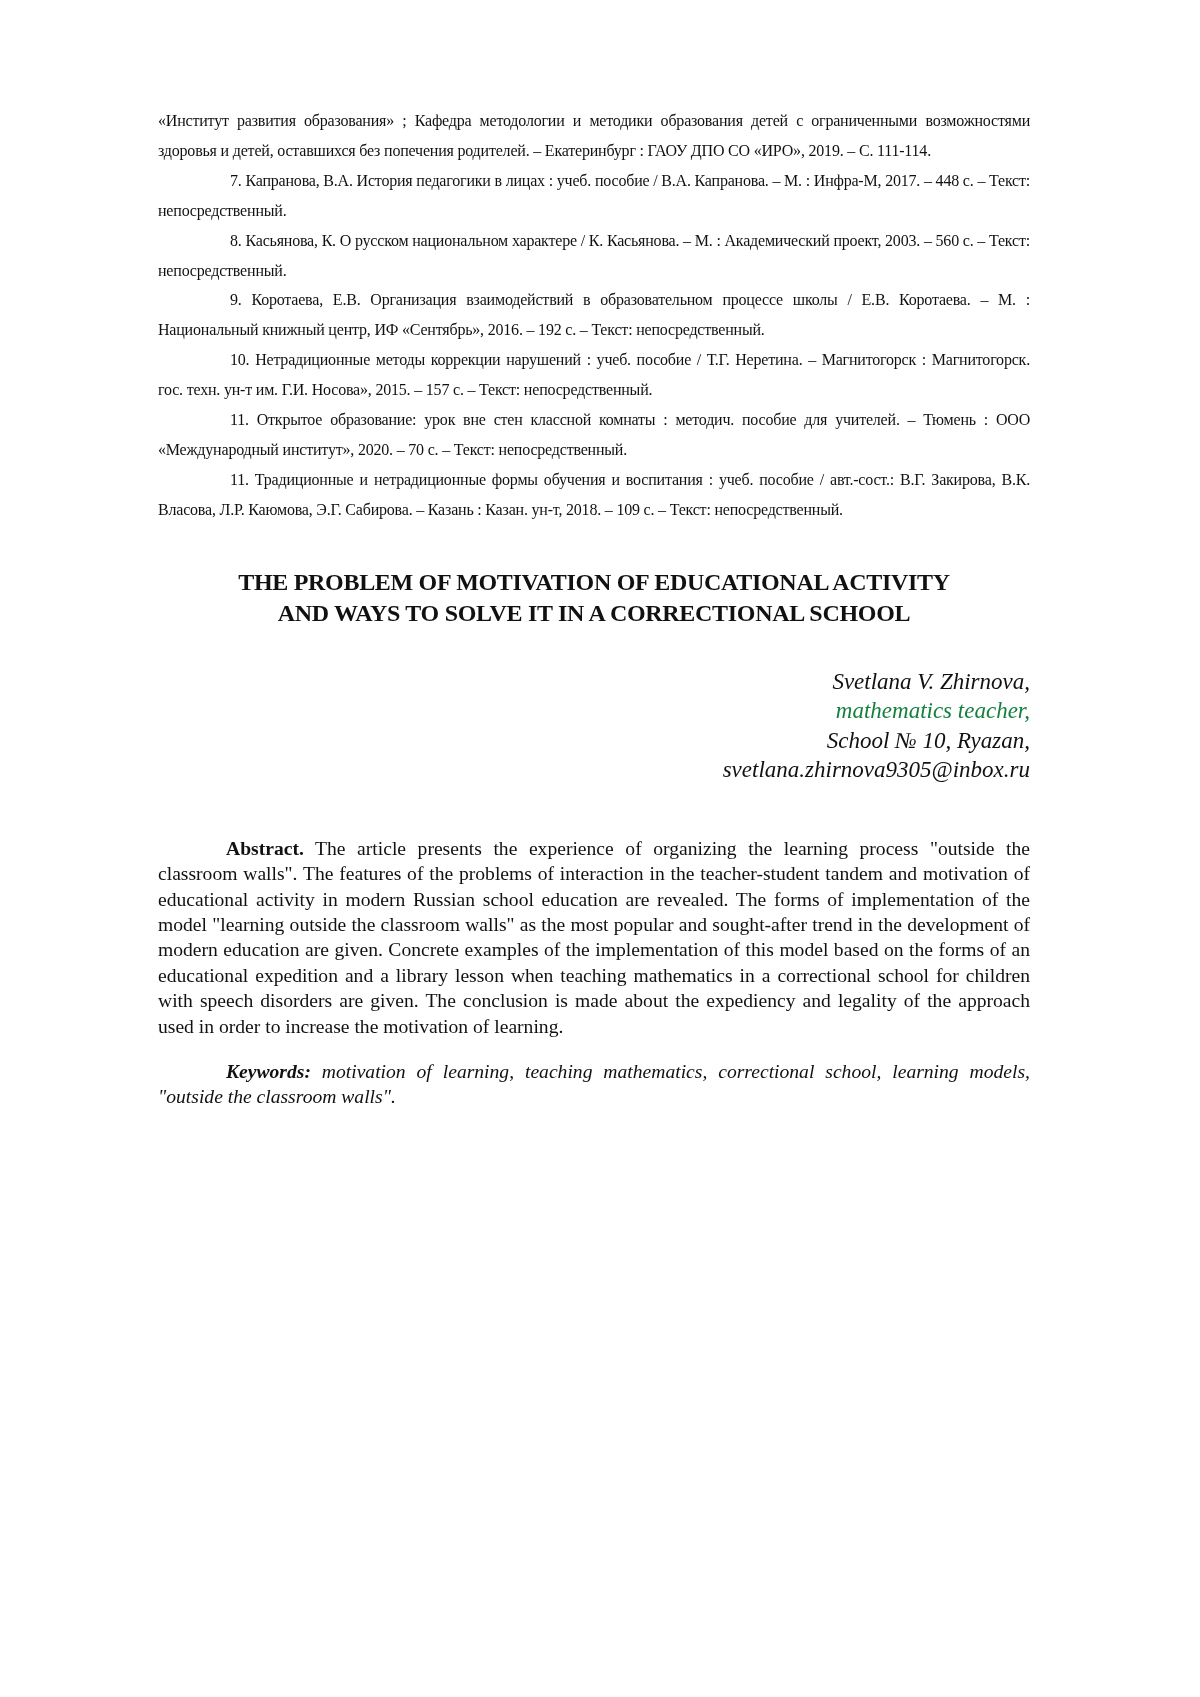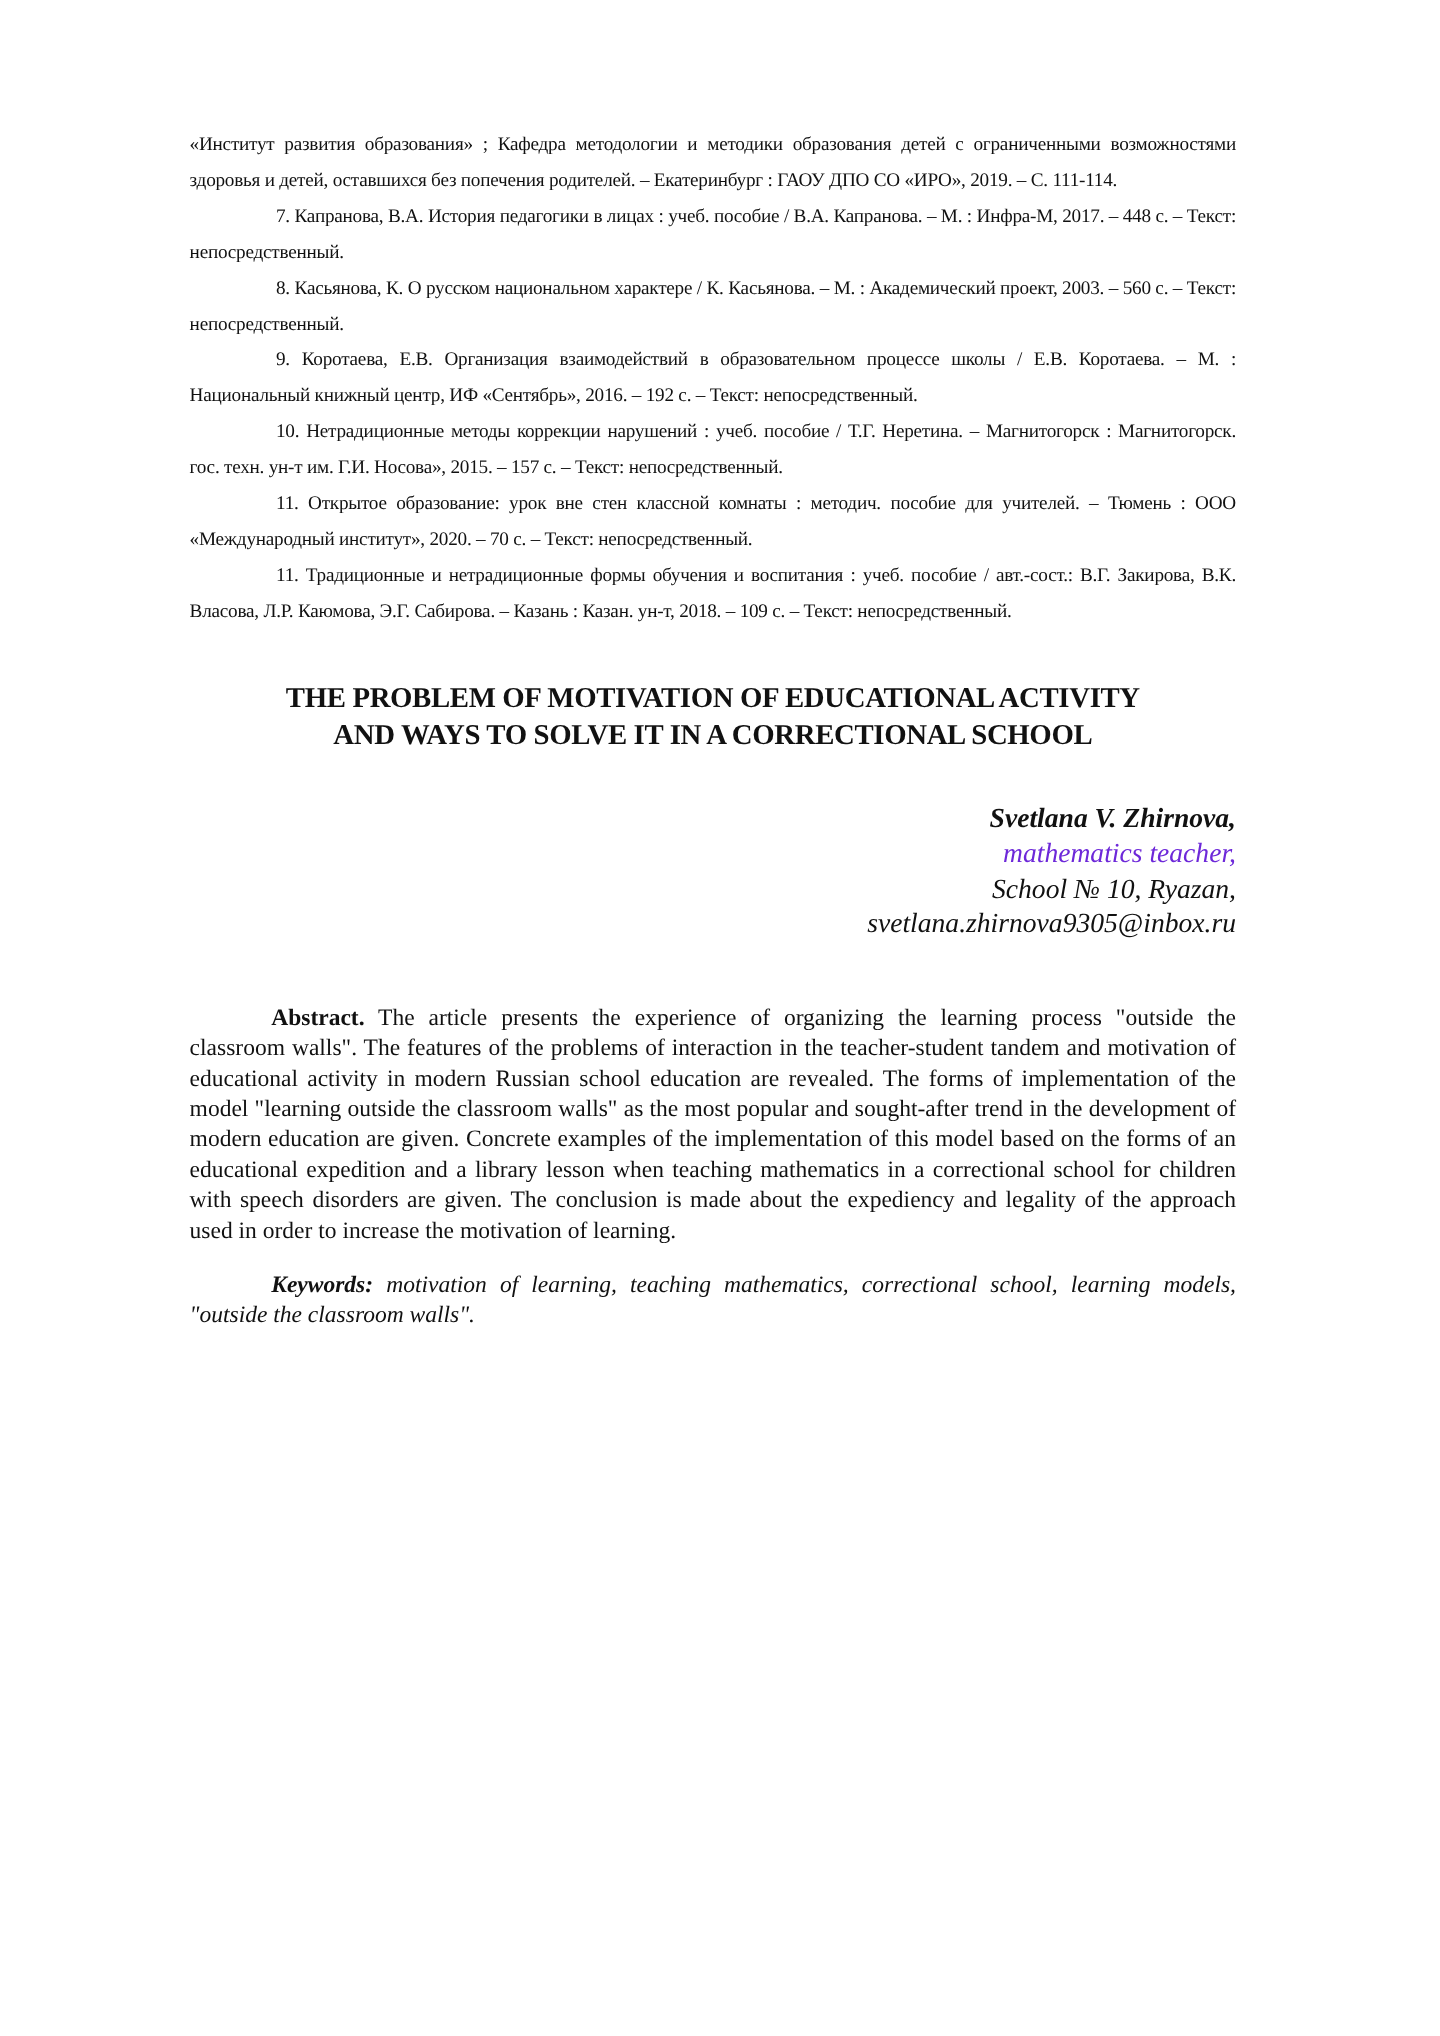--- a/index.html
+++ b/index.html
@@ -4,22 +4,22 @@
 <style>
   html, body { margin: 0; padding: 0; background: #ffffff; }
   body { width: 1200px; height: 1697px; position: relative; overflow: hidden; color: #111111; }
   .page { position: absolute; left: 158px; top: 106px; width: 872px; font-family: "Liberation Serif", serif; }
   .refs { font-size: 16px; line-height: 29.9px; text-align: justify; letter-spacing: -0.2px; word-spacing: 0px; }
   .refs p { margin: 0; }
   .refs .cont { text-indent: 0; }
   .refs .item { text-indent: 72px; }
   .title { margin-top: 42px; text-align: center; font-weight: bold; font-size: 24px; line-height: 31px; letter-spacing: -0.3px; }
   .author-block { margin-top: 38px; text-align: right; font-style: italic; font-size: 23px; line-height: 29.5px; }
-  .author-name { font-weight: bold; }
-  .author-role { color: #6d28d9; }
+  .author-name { font-weight: normal; }
+  .author-role { color: #15803d; }
   .abstract { margin-top: 51px; font-size: 19.6px; line-height: 25.4px; text-align: justify; text-indent: 68px; margin-bottom: 0; }
   .abstract b { font-weight: bold; }
   .keywords { font-size: 19.6px; line-height: 25.4px; text-align: justify; text-indent: 68px; font-style: italic; }
   .keywords b { font-weight: bold; }
 </style>
 </head>
 <body>
 
 <div class="page">
 

